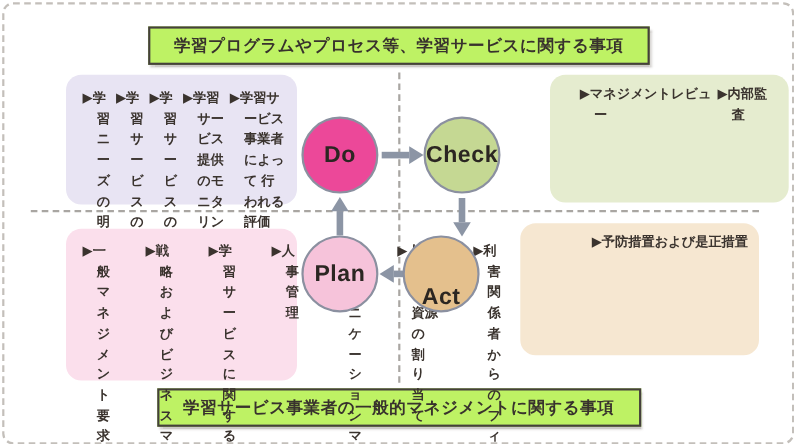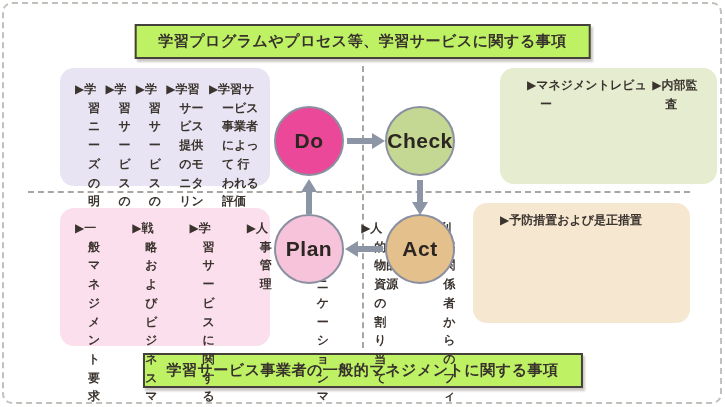--- a/index.html
+++ b/index.html
@@ -34,32 +34,32 @@
   .item-box{
     position:absolute;border-radius:14px;
     font-size:12px;font-weight:bold;color:#3a332e;
     display:flex;justify-content:flex-start;
     box-sizing:border-box;line-height:1.56;
   }
   .item-box .item{padding-left:13px;text-indent:-13px;}
   .box-do{left:60px;top:68px;width:210px;height:118px;background:#e8e4f3;padding:12px 10px 8px 15px;}
   .box-check{left:500px;top:68px;width:217px;height:116px;background:#e5eccf;padding:8px 10px 24px 27px;justify-content:center;}
   .box-plan{left:60px;top:208px;width:210px;height:138px;background:#fbdfec;padding:11px 8px 8px 15px;gap:32px;}
-  .box-act{left:473px;top:203px;width:217px;height:120px;background:#f6e7d1;padding:8px 10px 8px 27px;justify-content:flex-start;}
+  .box-act{left:473px;top:203px;width:217px;height:120px;background:#f6e7d1;padding:8px 10px 8px 27px;justify-content:flex-end;}
   
   .circle{
     position:absolute;width:70px;height:70px;border-radius:50%;
     border:2px solid #8b90a0;display:flex;align-items:center;justify-content:center;
     font-size:21px;font-weight:bold;color:#2b2622;letter-spacing:0.5px;
     box-sizing:border-box;z-index:3;
   }
   .circle-do{left:274px;top:106px;background:#ec4899;}
   .circle-check{left:385px;top:106px;background:#c5d893;}
   .circle-plan{left:274px;top:214px;background:#f6c3da;}
-  .circle-act{left:385px;top:214px;background:#e4c08d;}
+  .circle-act{left:366px;top:214px;background:#e4c08d;align-items:flex-end;}
   
   .arrow{position:absolute;display:flex;z-index:2;}
   .arrow .shaft{background:#8c95a5;}
   .arrow-right{left:347px;top:133px;align-items:center;}
   .arrow-right .shaft{width:25px;height:6px;}
   .arrow-right .head{width:0;height:0;border-top:8px solid transparent;border-bottom:8px solid transparent;border-left:13px solid #8c95a5;}
   .arrow-left{left:345px;top:241px;align-items:center;}
   .arrow-left .head{width:0;height:0;border-top:8px solid transparent;border-bottom:8px solid transparent;border-right:13px solid #8c95a5;}
   .arrow-left .shaft{width:25px;height:6px;}
   .arrow-up{left:301px;top:179px;flex-direction:column;align-items:center;}

